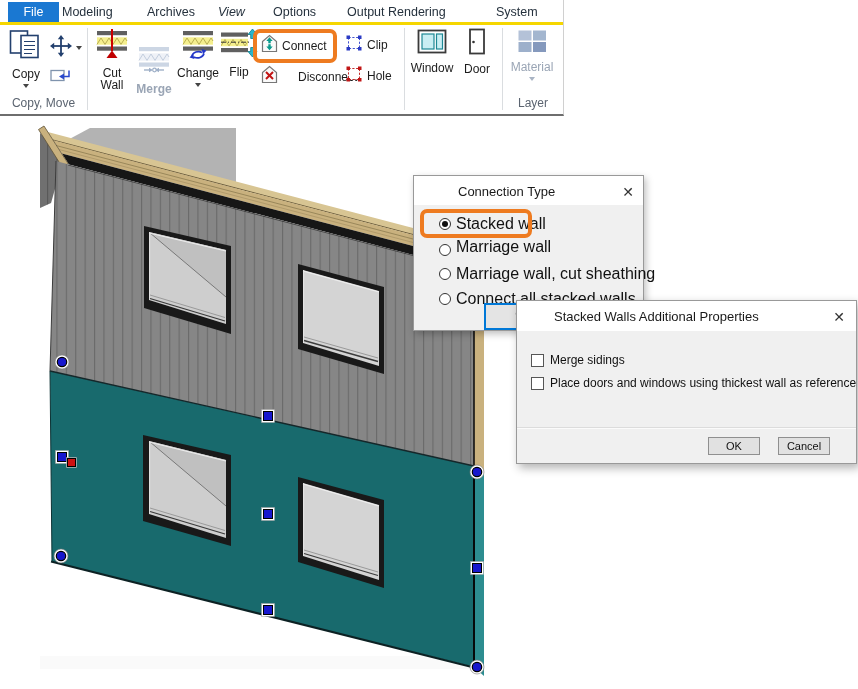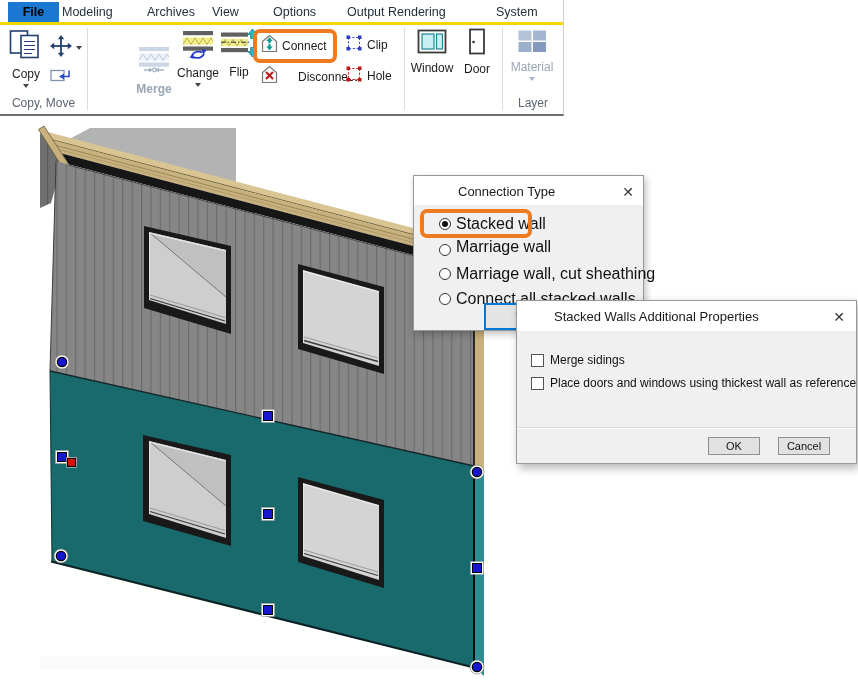--- a/index.html
+++ b/index.html
@@ -5,23 +5,23 @@
   html,body{margin:0;padding:0;background:#fff;}
   #app{position:relative;width:858px;height:689px;overflow:hidden;background:#fff;
        font-family:"Liberation Sans",sans-serif;-webkit-font-smoothing:antialiased;}
 
   
   #ribbon{position:absolute;left:0;top:0;width:563px;height:114px;background:#fff;
           border-bottom:2px solid #6e6e6e;border-right:1px solid #d0d0d0;z-index:5;}
   #tabs{position:absolute;left:0;top:0;width:100%;height:25px;}
   #tab-underline{position:absolute;left:0;top:22px;width:100%;height:3px;background:var(--tab_underline_yellow);}
   .tab{position:absolute;top:3px;height:19px;line-height:19px;font-size:12.5px;color:#25313d;white-space:nowrap;cursor:default;}
-  .tab:nth-of-type(1){left:8px;width:51px;text-align:center;background:var(--file_tab_blue);color:#000000;top:2px;height:20px;line-height:20px;font-weight:bold;}
+  .tab:nth-of-type(1){left:8px;width:51px;text-align:center;background:var(--file_tab_blue);color:#ffffff;top:2px;height:20px;line-height:20px;}
   .tab:nth-of-type(2){left:62px;}  .tab:nth-of-type(3){left:147px;}
-  .tab:nth-of-type(4){left:212px;} .tab:nth-of-type(5){left:273px;}
+  .tab:nth-of-type(4){left:218px;font-style:italic;} .tab:nth-of-type(5){left:273px;}
   .tab:nth-of-type(6){left:347px;} .tab:nth-of-type(7){left:388px;}
   .tab:nth-of-type(8){left:496px;}
 
   .rsep{position:absolute;top:28px;height:82px;width:1px;background:#dadde0;}
   .grplabel{position:absolute;top:96px;height:14px;font-size:12px;color:#5b6470;text-align:center;}
 
   .bigbtn{position:absolute;display:flex;flex-direction:column;align-items:center;cursor:default;}
   .bigbtn .lbl{font-size:12px;color:#1c1c1c;text-align:center;line-height:11.5px;margin-top:5px;white-space:pre-line;}
   .bigbtn .lbl.dis{color:#9aa5b5;}
   .rowbtn{position:absolute;display:flex;align-items:center;gap:4px;cursor:default;}
@@ -231,20 +231,33 @@
         <svg width="22" height="15" viewBox="0 0 22 15">
           <rect x="1" y="2.5" width="13" height="10" fill="#fff" stroke="#7f93ad" stroke-width="1.3"></rect>
           <path d="M19,2.5 v6 h-6" fill="none" stroke="#2a49cc" stroke-width="1.5"></path>
           <path d="M9,8.5 l5,-3 v6 z" fill="#2a49cc"></path>
         </svg>
       </span>
     </div>
 
     <div class="rsep" style="left:87px;"></div>
 
+    <div class="bigbtn" style="left:92px;top:29px;width:40px;">
+      <span>
+        <svg width="32" height="30" viewBox="0 0 32 30">
+          <rect x="1" y="2" width="30" height="4.2" fill="#606060"></rect>
+          <rect x="1" y="8.3" width="30" height="7.4" fill="#f5ef8e"></rect>
+          <path d="M1,15.4 L5,9 9,15.4 13,9 17,15.4 21,9 25,15.4 29,9 31,12" stroke="#b9af53" fill="none" stroke-width="1"></path>
+          <rect x="1" y="17.5" width="30" height="4.2" fill="#606060"></rect>
+          <line x1="16" y1="0" x2="16" y2="22" stroke="#cc0000" stroke-width="2"></line>
+          <path d="M16,21.5 l5.5,7.5 h-11 z" fill="#c00000"></path>
+        </svg>
+      </span>
+      <span class="lbl" style="width:30px;">Cut Wall</span>
+    </div>
 
     <div class="bigbtn" style="left:134px;top:45px;width:40px;font-weight:bold;">
       <span>
         <svg width="32" height="30" viewBox="0 0 32 30">
           <rect x="1" y="2" width="30" height="4.2" fill="#ccd6e4"></rect>
           <rect x="1" y="8.3" width="30" height="7.4" fill="#eef1f7"></rect>
           <path d="M1,15.4 L5,9 9,15.4 13,9 17,15.4 21,9 25,15.4 29,9 31,12" stroke="#c3cede" fill="none" stroke-width="1"></path>
           <rect x="1" y="17.5" width="30" height="4.2" fill="#ccd6e4"></rect>
           <line x1="6" y1="25" x2="11" y2="25" stroke="#9fb0c8" stroke-width="1.4"></line>
           <path d="M11,22.8 l4,2.2 -4,2.2 z" fill="#9fb0c8"></path>

